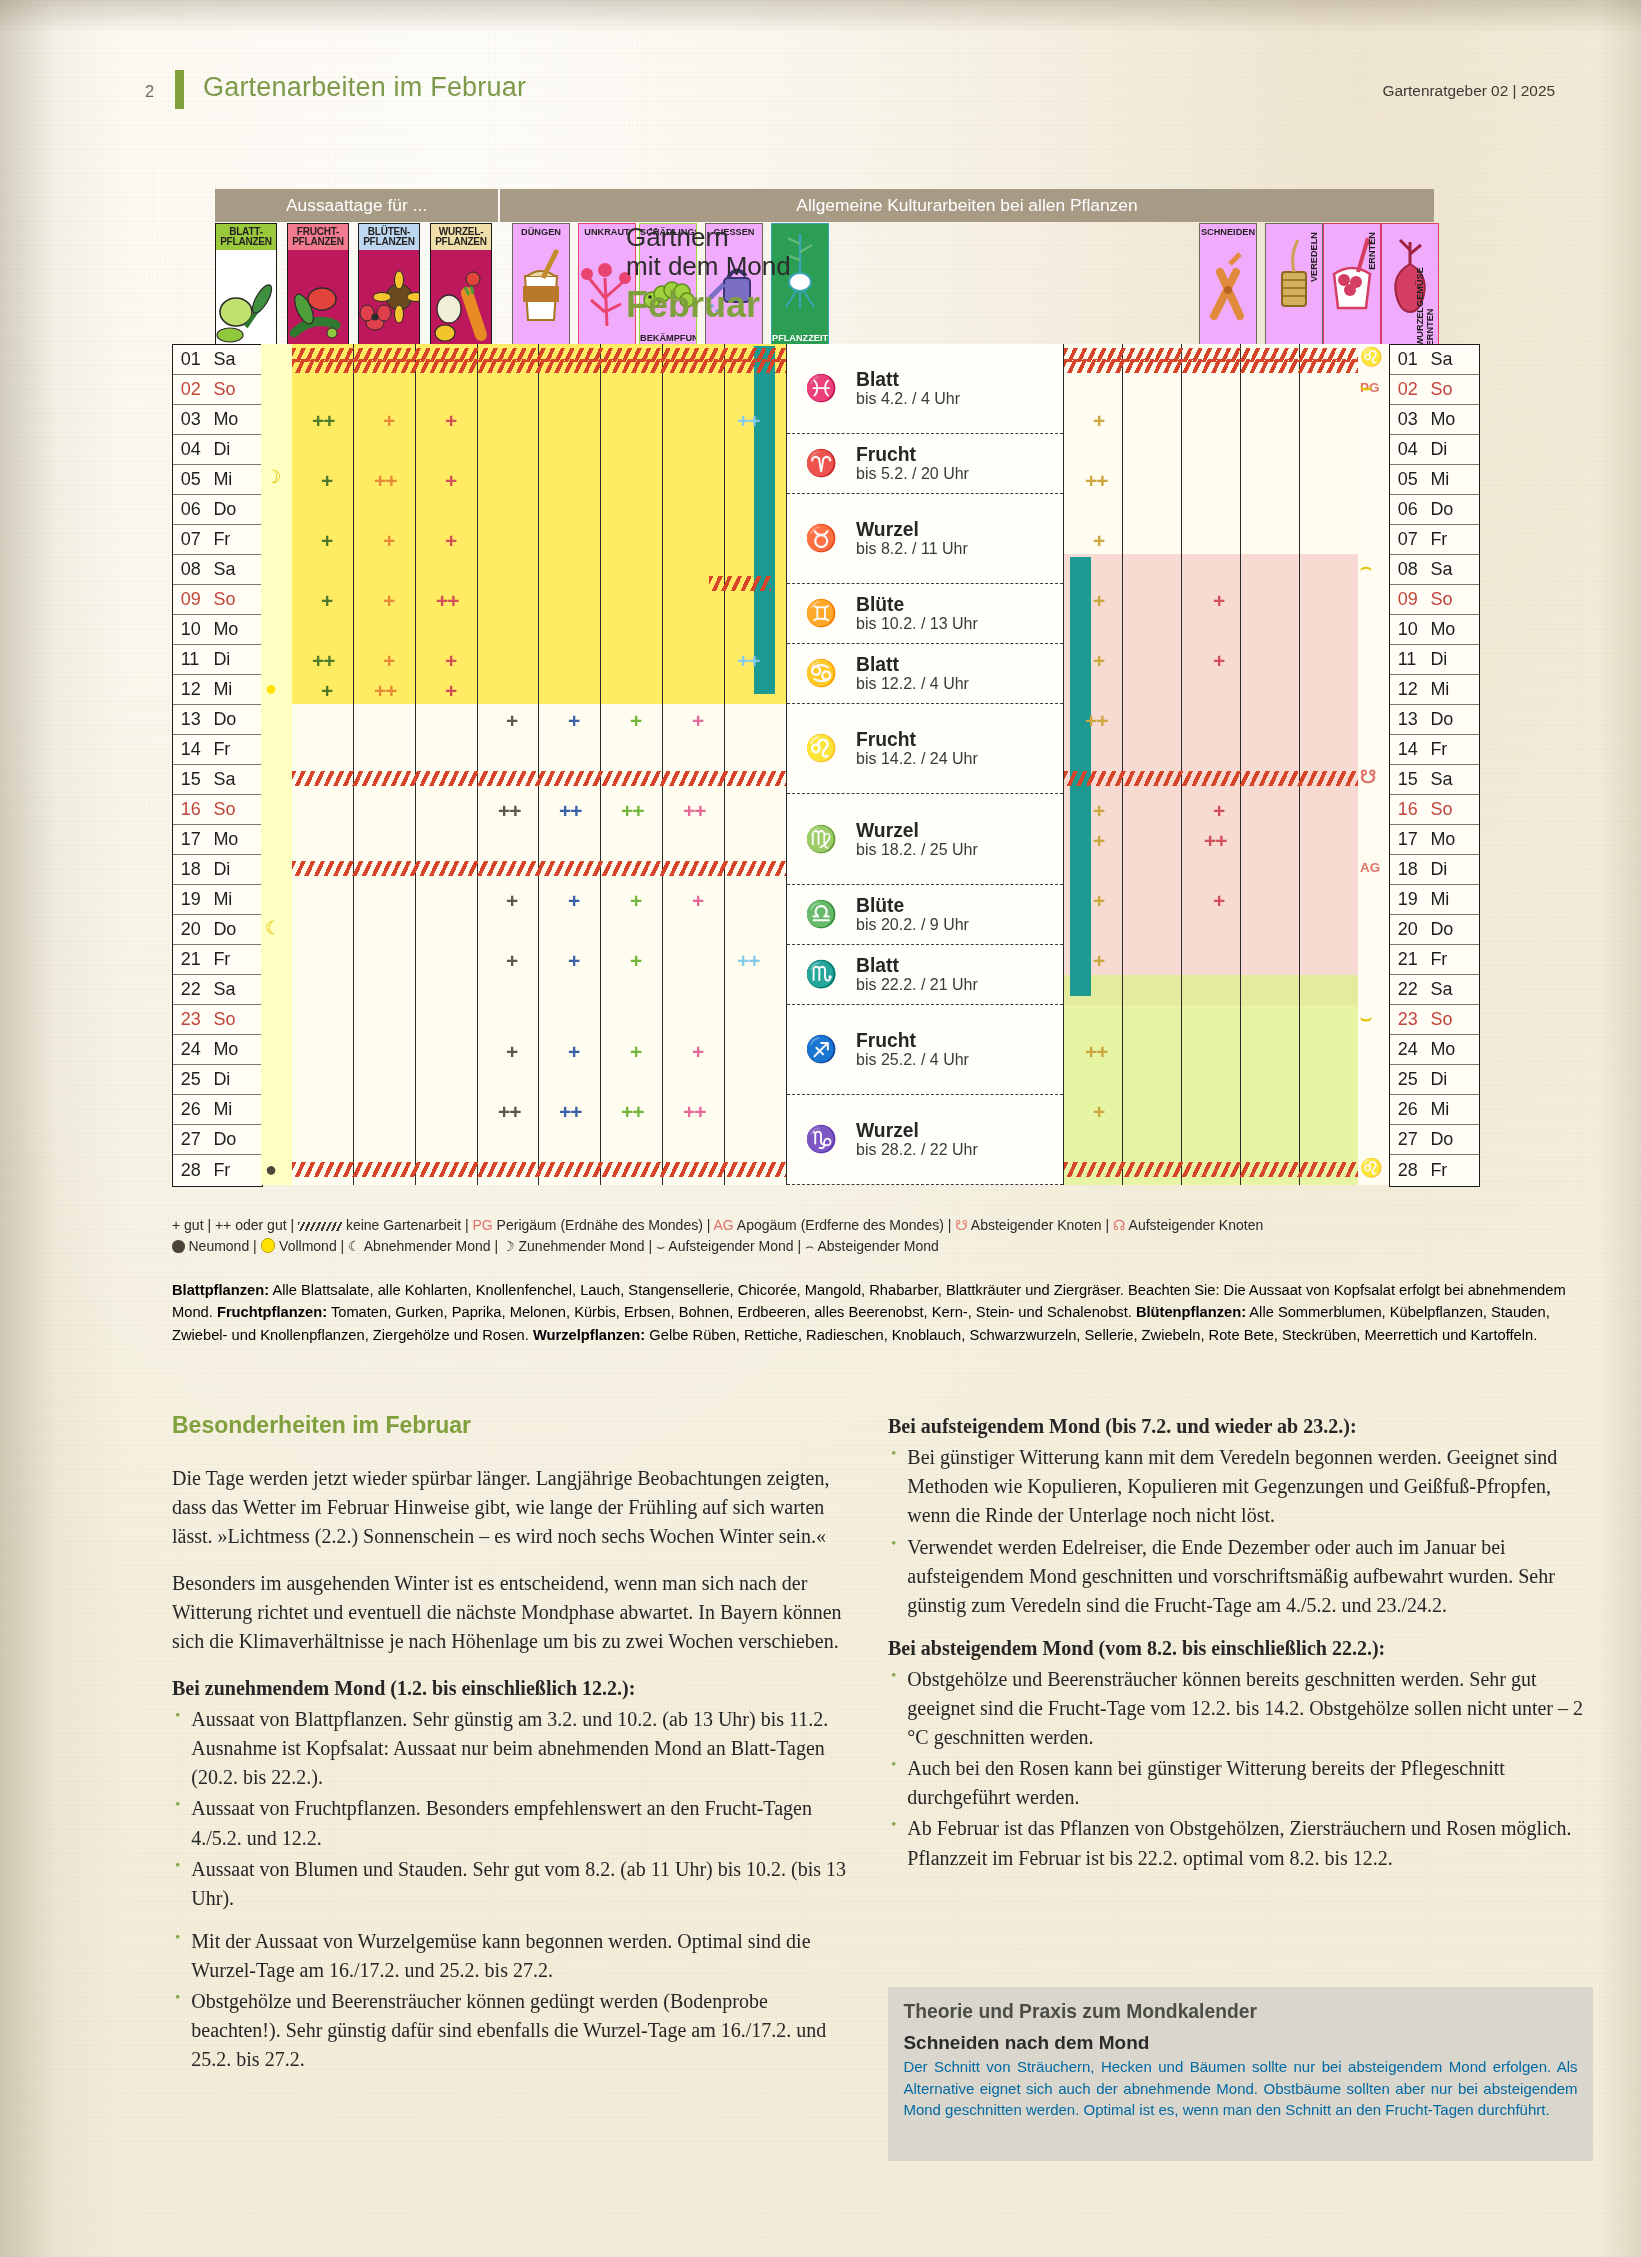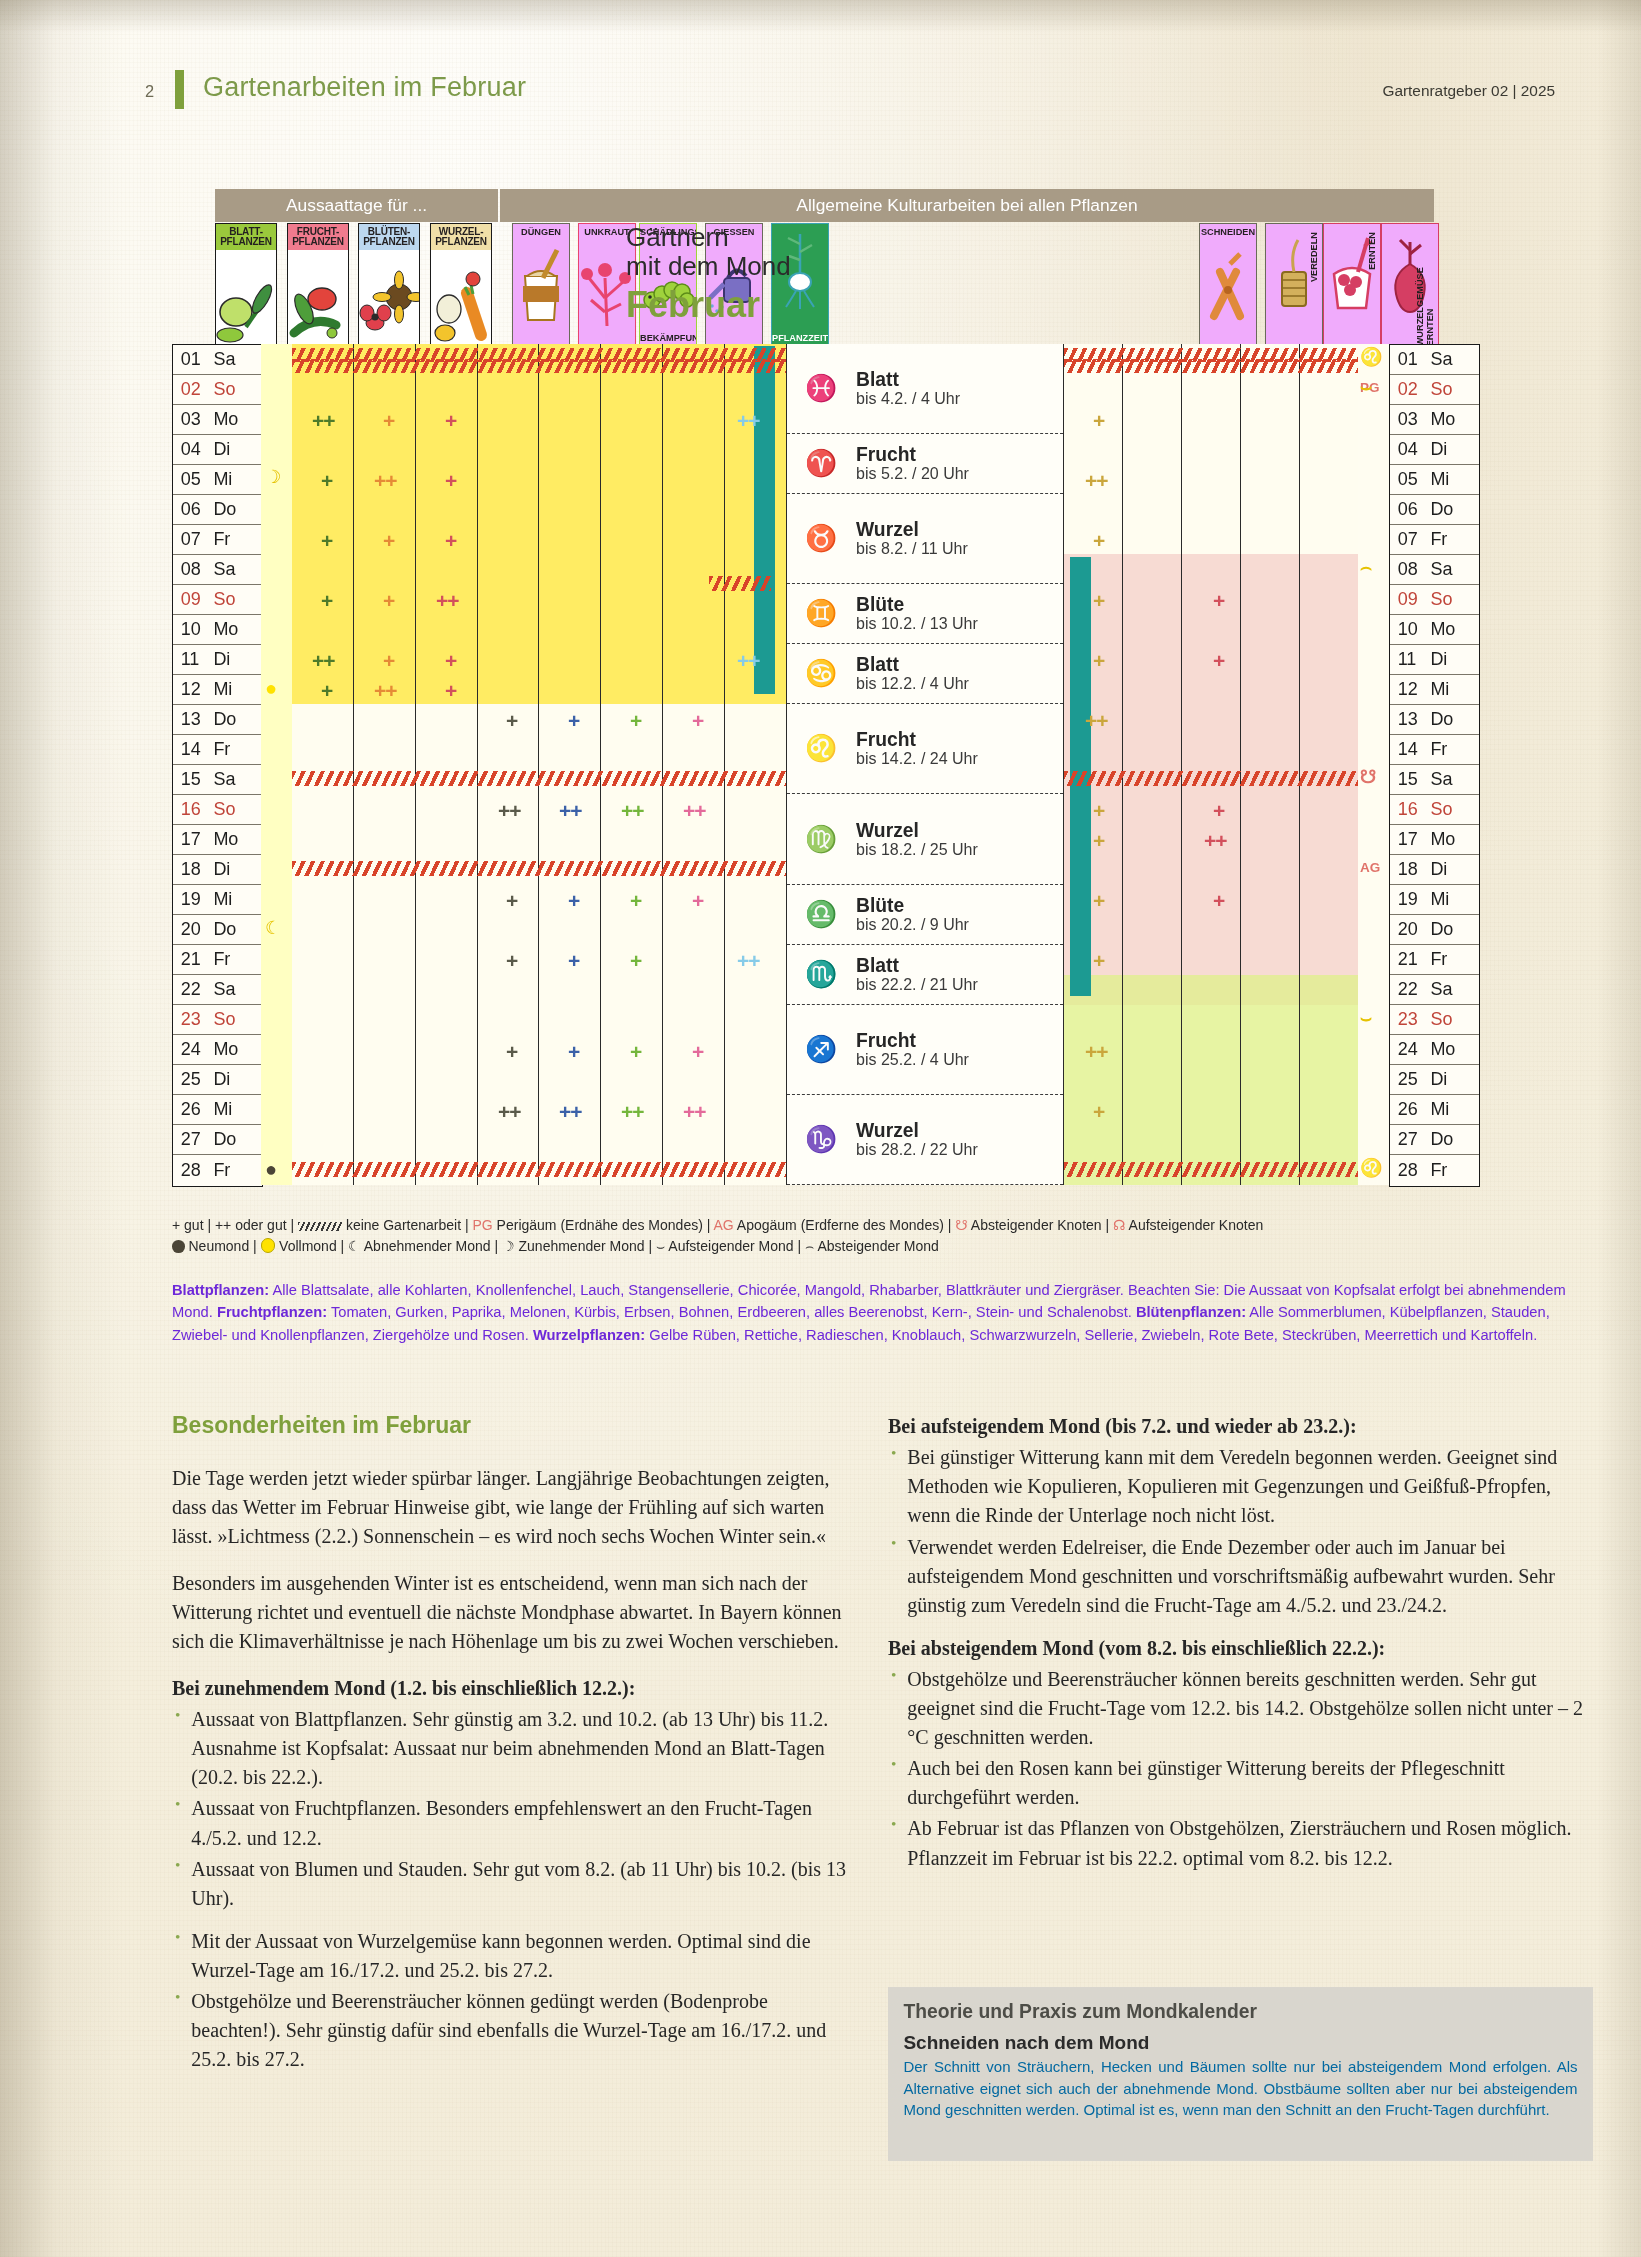--- a/index.html
+++ b/index.html
@@ -37,21 +37,21 @@
 
   
   .cal{position:absolute;left:172px;top:189px;width:1305px;height:996px;}
 
   .band{position:absolute;top:0;height:33px;background:#a89b86;color:#fff;
         font-size:17.4px;display:flex;align-items:center;justify-content:center;}
   .band.a{left:43px;width:283px;}
   .band.b{left:328px;width:934px;}
 
   .iconrow{position:absolute;top:34px;height:122px;left:0;width:1305px;}
-  .icard{position:absolute;top:0;width:60px;height:122px;border:1.9px solid #1a1a1a;background:#ffffff;
+  .icard{position:absolute;top:0;width:60px;height:122px;border:1.9px solid #1a1a1a;background:#be185d;
          overflow:hidden;}
   .icard .cap{font-size:10px;font-weight:bold;line-height:1.04;text-align:center;padding:2.9px 1px 1.9px;
               letter-spacing:-0.2px;}
   .icard .art{position:absolute;left:0;right:0;bottom:0;top:33px;}
   .icard.blatt{background:#fff;}
   .icard.blatt .cap{background:#9ac93c;}
   .icard.frucht .cap{background:#f07b8e;}
   .icard.blute .cap{background:#bcd7ef;}
   .icard.wurzel .cap{background:#f0dfa8;}
 
@@ -98,21 +98,21 @@
   
   .legend{position:absolute;left:172px;top:1215px;width:1410px;font-size:14px;color:#2a2a2a;line-height:1.5;}
   .legend .l1,.legend .l2{white-space:nowrap;}
   .pg{color:#e0736a;}
   .ag{color:#e0736a;}
   .hatchmini{display:inline-block;width:44px;height:8.7px;vertical-align:middle;
      background:repeating-linear-gradient(115deg,#3a3a3a 0 1.9px, rgba(255,255,255,0) 1.9px 4.8px);}
   .dotn{display:inline-block;width:12.6px;height:12.6px;border-radius:50%;background:#4b4537;vertical-align:-1.9px;}
   .dotv{display:inline-block;width:12.6px;height:12.6px;border-radius:50%;background:#ffe200;border:1px solid #b9a600;vertical-align:-1.9px;}
 
-  .plantdefs{position:absolute;left:172px;top:1279px;width:1412px;font-size:14.7px;line-height:1.52;color:#6d28d9;}
+  .plantdefs{position:absolute;left:172px;top:1279px;width:1412px;font-size:14.7px;line-height:1.52;color:#000000;}
   .plantdefs b{font-weight:bold;}
 
   
   .colL{position:absolute;left:172px;top:1412px;width:676px;}
   .colR{position:absolute;left:888px;top:1412px;width:705px;}
   h2.sec{font-family:"Liberation Sans",sans-serif;font-size:23px;color:#7fa03c;margin:0 0 25px 0;font-weight:bold;}
   .prose{font-family:"Liberation Serif", serif;font-size:20px;line-height:1.46;color:#262626;}
   .prose p{margin:0 0 17.4px 0;}
   .prose .hd{font-weight:bold;margin:0 0 1.9px 0;}
   .prose ul{list-style:none;margin:0 0 13.5px 0;padding:0;}

